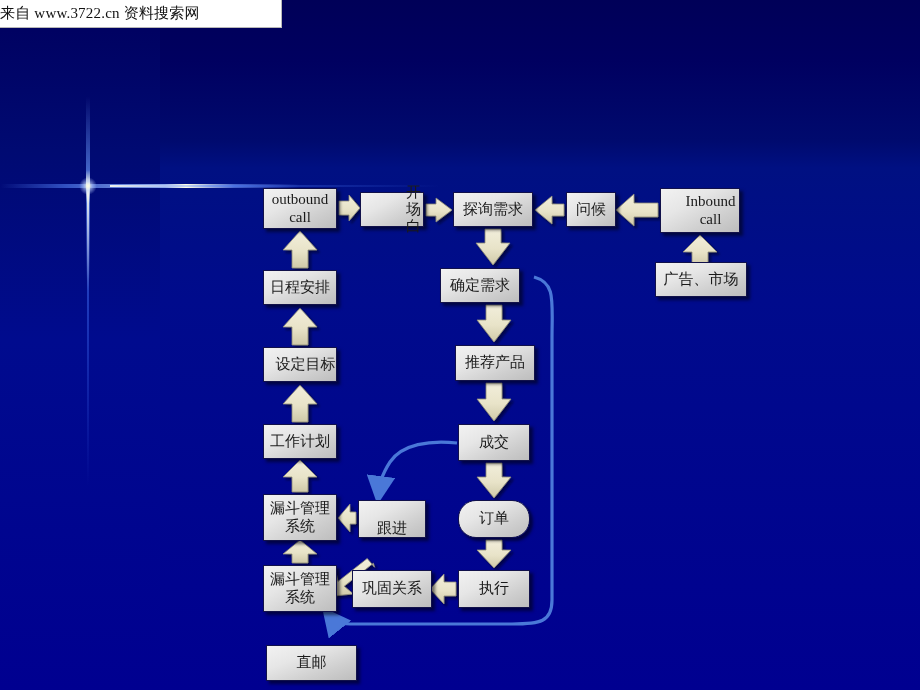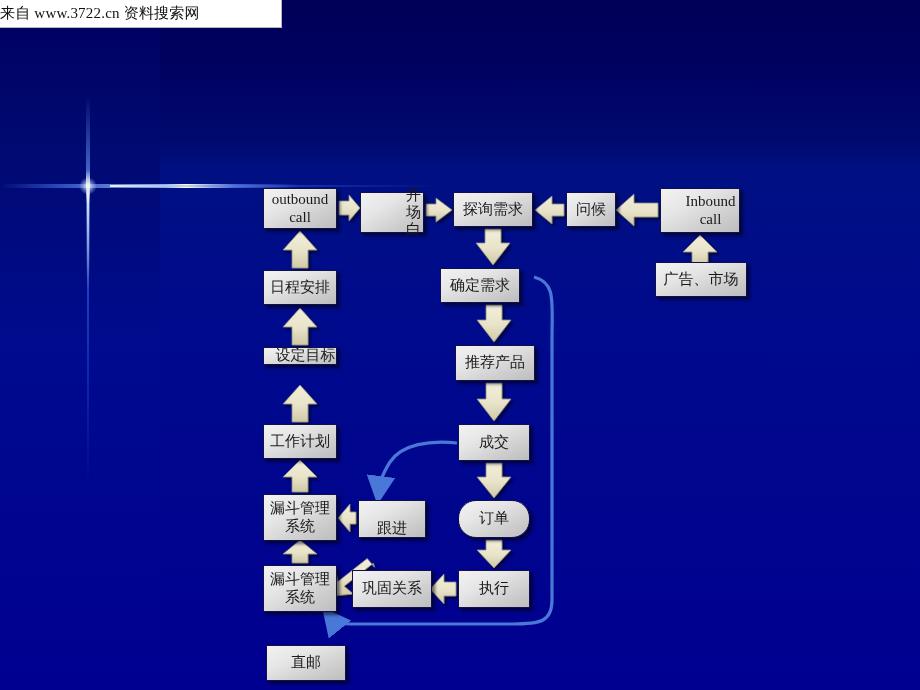--- a/index.html
+++ b/index.html
@@ -162,42 +162,42 @@
     </g>
 
     <path fill="none" stroke="#4a78d8" stroke-width="3.2" marker-end="url(#bluehead)" d="M534,277 C556,283 552,300 552,340 L552,600 C552,622 540,624 512,624 L350,624 C338,624 334,622 330,617"></path>
     <path fill="none" stroke="#4a78d8" stroke-width="3.2" marker-end="url(#bluehead)" d="M457,443 C430,440 402,444 390,462 C381,476 380,484 379,492"></path>
   </svg>
 
   <div id="nodes">
       <div class="node en" style="left: 263px; top: 188px; width: 74px; height: 41px;">
         <span>outbound call</span>
       </div>
-      <div class="node cn" style="left: 360px; top: 192px; width: 64px; height: 41px; padding-left: 43px;">
+      <div class="node cn" style="left: 360px; top: 192px; width: 64px; height: 35px; padding-left: 43px;">
         <span>开场白</span>
       </div>
       <div class="node cn" style="left: 453px; top: 192px; width: 80px; height: 35px;">
         <span>探询需求</span>
       </div>
       <div class="node cn" style="left: 566px; top: 192px; width: 50px; height: 35px;">
         <span>问候</span>
       </div>
       <div class="node en" style="left: 660px; top: 188px; width: 80px; height: 45px; padding-left: 21px;">
         <span>Inbound call</span>
       </div>
       <div class="node cn" style="left: 263px; top: 270px; width: 74px; height: 35px;">
         <span>日程安排</span>
       </div>
       <div class="node cn" style="left: 440px; top: 268px; width: 80px; height: 35px;">
         <span>确定需求</span>
       </div>
       <div class="node cn" style="left: 655px; top: 262px; width: 92px; height: 35px; align-items: center;">
         <span>广告、市场</span>
       </div>
-      <div class="node cn" style="left: 263px; top: 347px; width: 74px; height: 18px; padding-left: 11px;">
+      <div class="node cn" style="left: 263px; top: 347px; width: 74px; height: 35px; padding-left: 11px;">
         <span>设定目标</span>
       </div>
       <div class="node cn" style="left: 455px; top: 345px; width: 80px; height: 36px;">
         <span>推荐产品</span>
       </div>
       <div class="node cn" style="left: 263px; top: 424px; width: 74px; height: 35px;">
         <span>工作计划</span>
       </div>
       <div class="node cn" style="left: 458px; top: 424px; width: 72px; height: 37px; justify-content: center;">
         <span>成交</span>
@@ -213,18 +213,18 @@
       </div>
       <div class="node cn" style="left: 263px; top: 565px; width: 74px; height: 47px;">
         <span>漏斗管理系统</span>
       </div>
       <div class="node cn" style="left: 352px; top: 570px; width: 80px; height: 38px;">
         <span>巩固关系</span>
       </div>
       <div class="node cn" style="left: 458px; top: 570px; width: 72px; height: 38px;">
         <span>执行</span>
       </div>
-      <div class="node cn" style="left: 266px; top: 645px; width: 80px; height: 36px;">
+      <div class="node cn" style="left: 266px; top: 645px; width: 91px; height: 36px;">
         <span>直邮</span>
       </div>
     </div>
 
 </div>
 
 </body></html>

